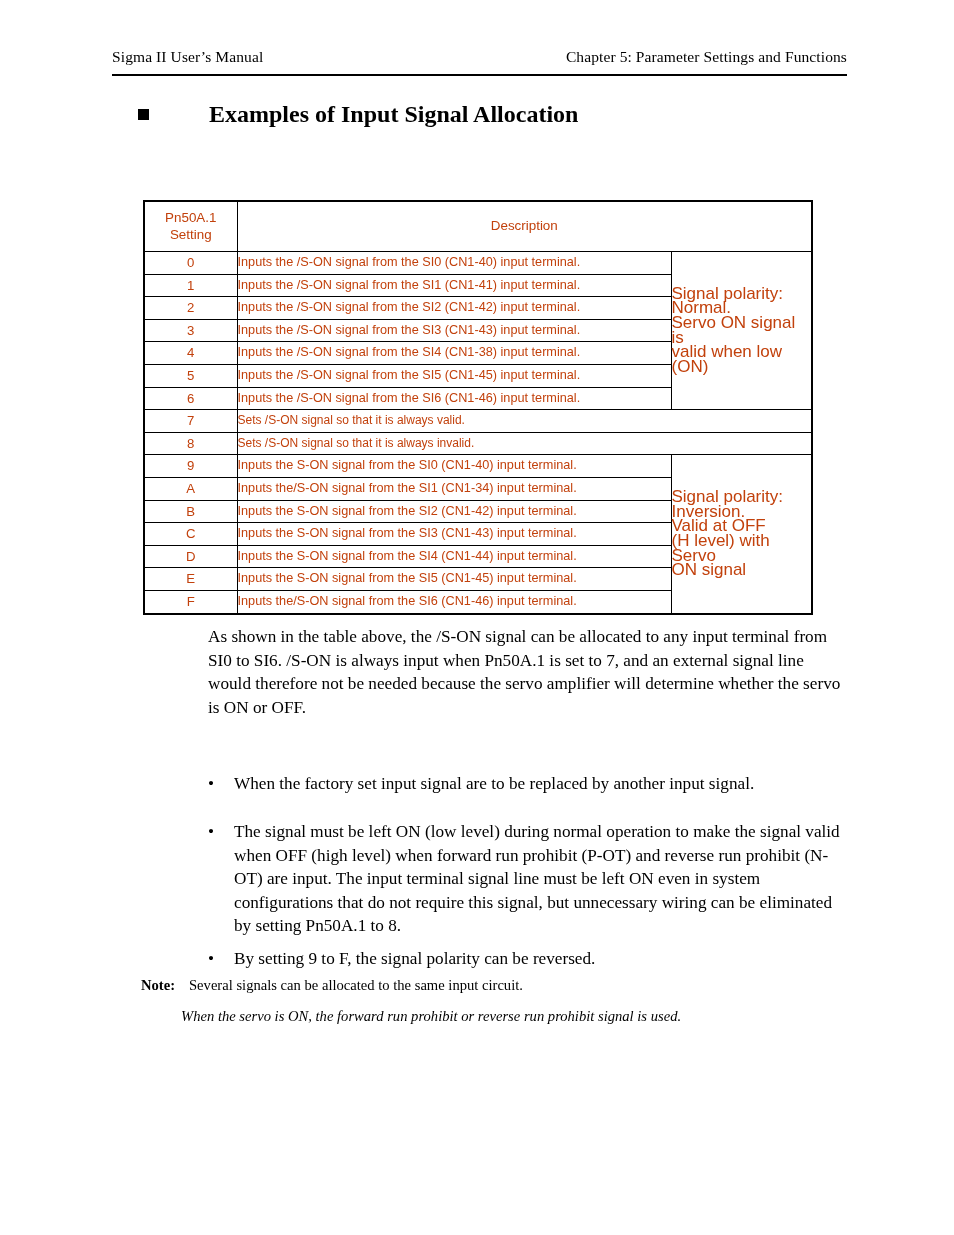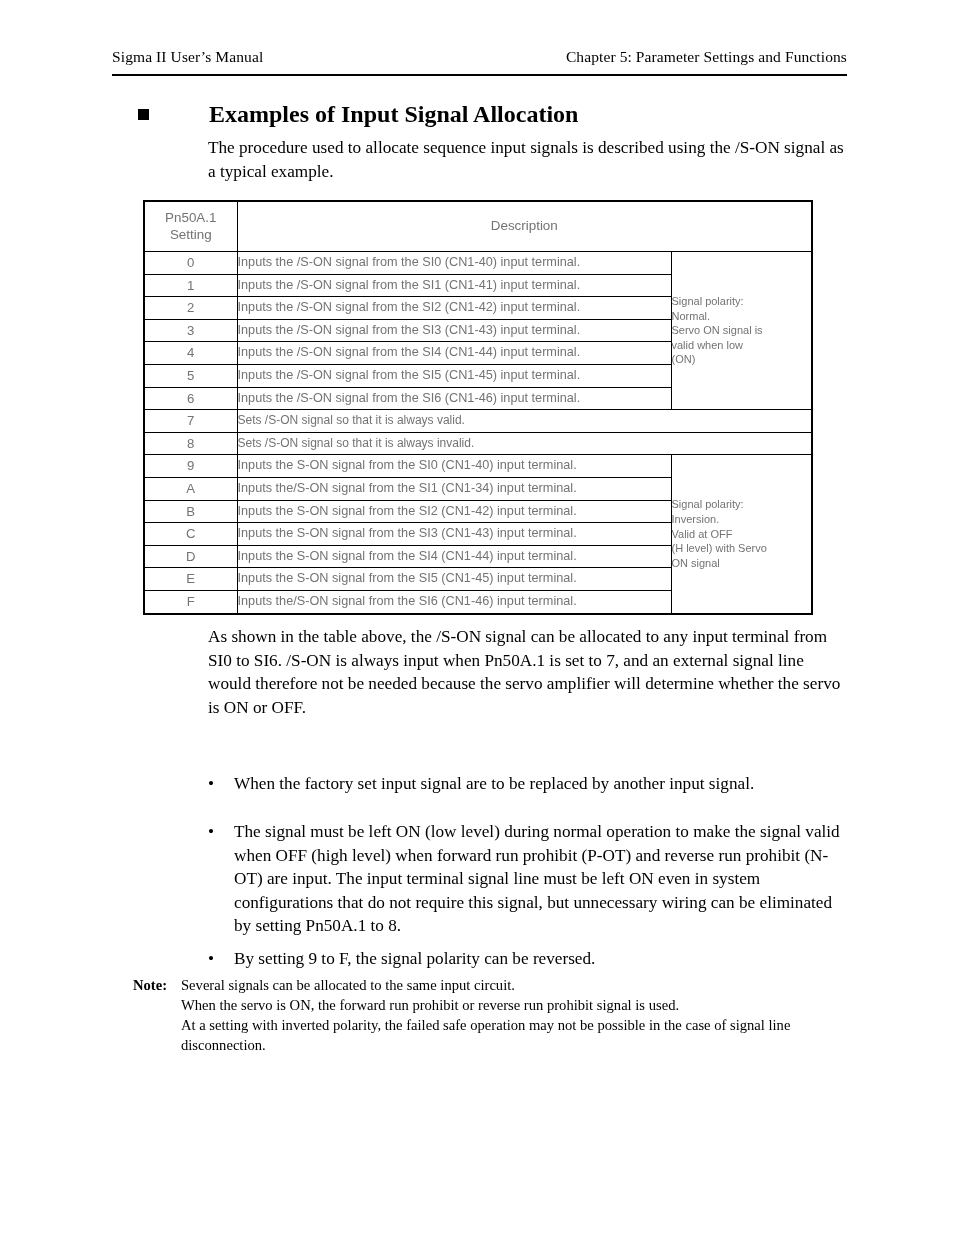--- a/index.html
+++ b/index.html
@@ -88,21 +88,21 @@
     position: absolute;
     left: 143px;
     top: 200px;
     width: 670px;
   }
   table.alloc {
     border-collapse: collapse;
     width: 670px;
     font-family: "Liberation Sans", sans-serif;
     font-size: 12.6px;
-    color: #737373;
+    color: #c2410c;
     table-layout: fixed;
   }
   table.alloc td, table.alloc th {
     border: 1px solid #000;
     padding: 0;
     vertical-align: middle;
     font-weight: normal;
   }
   
   table.alloc {
@@ -131,21 +131,21 @@
     padding-left: 8px;
     height: 21.6px;
     line-height: 21.6px;
     font-size: 12.7px;
     white-space: nowrap;
   }
   td.polarity {
     padding-left: 8px;
     padding-right: 4px;
     vertical-align: middle;
-    font-size: 11px;
+    font-size: 17px;
     line-height: 14.6px;
   }
   td.spanfull {
     padding-left: 8px;
     height: 21.6px;
     line-height: 21.6px;
     font-size: 12px;
   }
   tr.heavy-bot > td { border-bottom: 1.6px solid #000; }
 
@@ -174,30 +174,33 @@
     left: 133px;
     top: 975px;
     width: 716px;
     font-family: "Liberation Serif", serif;
     font-size: 14.6px;
     line-height: 20px;
   }
   .note-first {
     display: flex;
     align-items: flex-end;
+    margin-left: 8px;
   }
   .note-label {
     font-weight: bold;
     width: 48px;
     flex: 0 0 auto;
   }
   .note-body { flex: 1 1 auto; }
   .note-line {
     margin-left: 48px;
+    margin-top: 11px;
     width: 650px;
+    font-style: italic;
   }
 
   
   .pagenum {
     position: absolute;
     left: 0;
     top: 1163px;
     width: 954px;
     text-align: center;
     font-family: "Liberation Serif", serif;
@@ -213,21 +216,20 @@
     <span>Sigma II User’s Manual</span>
     <span>Chapter 5: Parameter Settings and Functions</span>
   </div>
   <div class="run-head-rule"></div>
 
   <div class="sec-head">
     <span class="sec-bullet"></span>
     <span class="sec-title">Examples of Input Signal Allocation</span>
   </div>
 
-  <div class="intro body-text">The procedure used to allocate sequence input signals is described using the /S-ON signal as a typical example.</div>
 
   <div class="tbl-wrap">
     <table class="alloc">
       <colgroup>
         <col class="col-set">
         <col class="col-desc">
         <col class="col-pol">
       </colgroup>
       <thead>
         <tr>
@@ -258,21 +260,21 @@
         <tr>
           <td class="setting">2</td>
           <td class="desc">Inputs the /S-ON signal from the SI2 (CN1-42) input terminal.</td>
         </tr>
         <tr>
           <td class="setting">3</td>
           <td class="desc">Inputs the /S-ON signal from the SI3 (CN1-43) input terminal.</td>
         </tr>
         <tr>
           <td class="setting">4</td>
-          <td class="desc">Inputs the /S-ON signal from the SI4 (CN1-44) input terminal.</td>
+          <td class="desc">Inputs the /S-ON signal from the SI4 (CN1-38) input terminal.</td>
         </tr>
         <tr>
           <td class="setting">5</td>
           <td class="desc">Inputs the /S-ON signal from the SI5 (CN1-45) input terminal.</td>
         </tr>
         <tr class="heavy-bot">
           <td class="setting">6</td>
           <td class="desc">Inputs the /S-ON signal from the SI6 (CN1-46) input terminal.</td>
         </tr>
 
@@ -340,17 +342,16 @@
     <span class="dot">•</span>
     <span>By setting 9 to F, the signal polarity can be reversed.</span>
   </div>
 
   <div class="note-wrap">
     <div class="note-first">
       <span class="note-label">Note:</span>
       <span class="note-body">Several signals can be allocated to the same input circuit.</span>
     </div>
     <div class="note-line">When the servo is ON, the forward run prohibit or reverse run prohibit signal is used.</div>
-    <div class="note-line">At a setting with inverted polarity, the failed safe operation may not be possible in the case of signal line disconnection.</div>
   </div>
 
 
 </div>
 
 </body></html>

